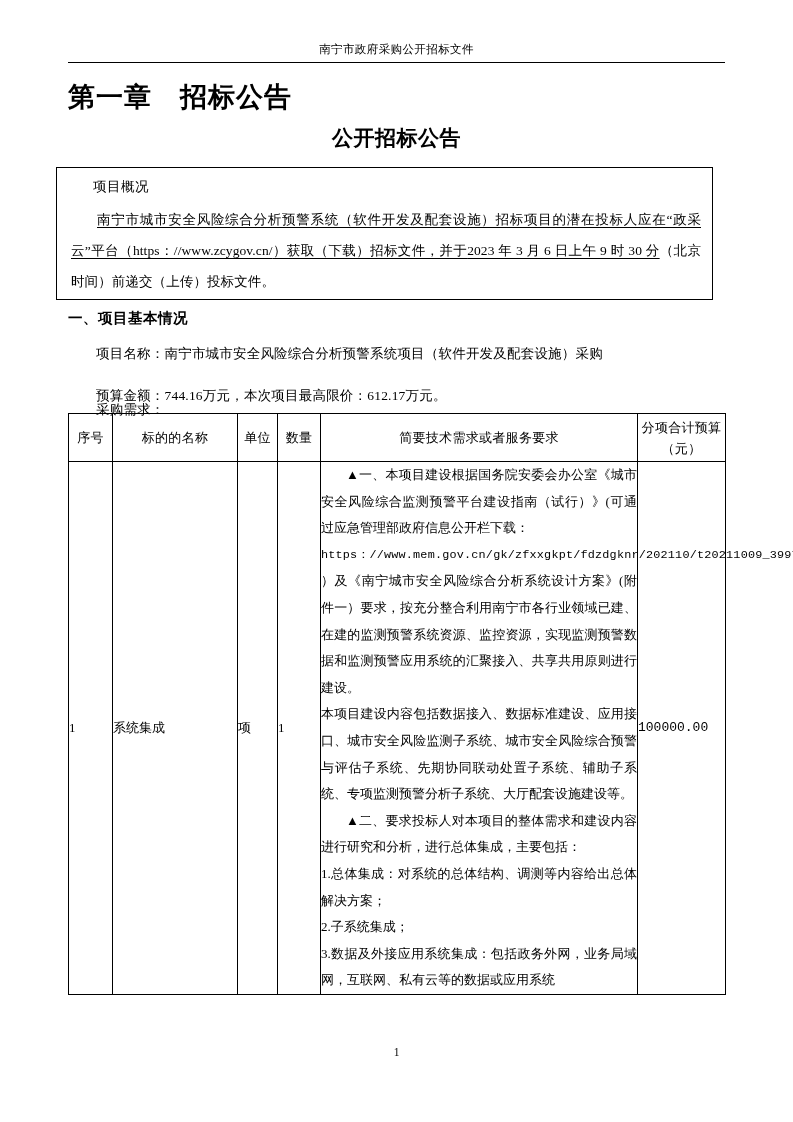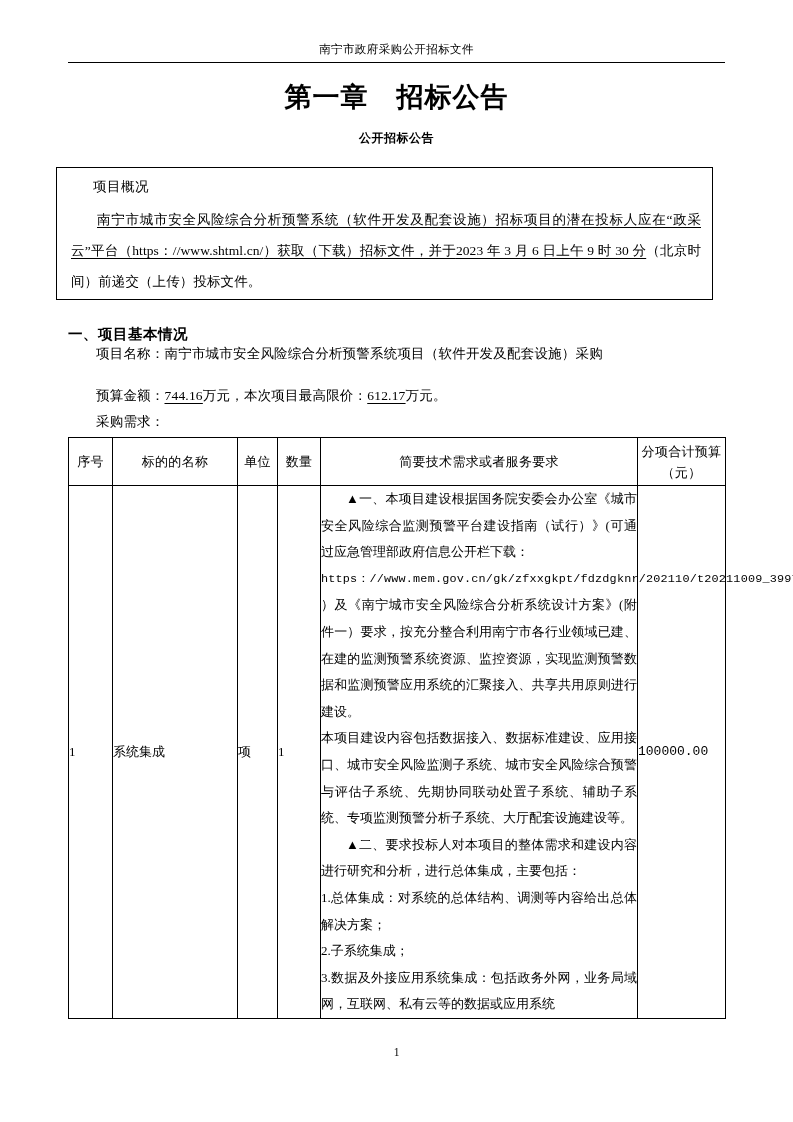--- a/index.html
+++ b/index.html
@@ -20,30 +20,30 @@
     letter-spacing:.4px;
   }
   .head-rule{
     position:absolute;left:68px;top:62px;width:657px;height:0;
     border-top:1.6px solid #000;
   }
 
   
   .chapter-title{
     position:absolute;left:68px;top:80px;width:657px;
-    text-align:center;
+    text-align:left;
     font-family:"Liberation Sans","DejaVu Sans",sans-serif;
     font-weight:bold;font-size:27px;line-height:34px;
     letter-spacing:1px;
   }
   .sub-title{
     position:absolute;left:68px;top:126px;width:657px;
     text-align:center;
     font-family:"Liberation Sans","DejaVu Sans",sans-serif;
-    font-weight:bold;font-size:12px;line-height:24px;
+    font-weight:bold;font-size:21px;line-height:24px;
     letter-spacing:.5px;
   }
 
   
   .overview{
     position:absolute;left:56px;top:167px;width:657px;height:133px;
     border:1px solid #000;
     box-sizing:border-box;
   }
   .ov-label{
@@ -59,36 +59,35 @@
   }
   .ov-body .u{text-decoration:underline;text-underline-offset:3px;}
   .ov-body .url{font-family:"Liberation Serif",serif;}
 
   
   .sec-head{
     position:absolute;left:68px;top:308px;
     font-family:"Liberation Sans","DejaVu Sans",sans-serif;
     font-weight:bold;font-size:14.5px;line-height:20px;
     letter-spacing:.5px;
-    margin-top:16px;
   }
   .info-line{
     position:absolute;left:96px;
     font-size:13.5px;line-height:20px;letter-spacing:.2px;
     white-space:nowrap;
   }
-  .info-line .u{text-decoration:underline;text-underline-offset:3px;margin-top:43px;}
+  .info-line .u{text-underline-offset:3px;margin-top:43px;}
   .l1{top:334px;}
   .l2{top:344px;}
   .l3{top:386px;}
-  .l4{top:412px;}
+  .l4{top:400px;}
 
   
   .tbl{
-    position:absolute;left:68px;top:437px;width:657px;
+    position:absolute;left:68px;top:413px;width:657px;
     border-collapse:collapse;
     table-layout:fixed;
   }
   .tbl td,.tbl th{
     border:1px solid #000;
     padding:0;
     vertical-align:middle;
     font-weight:normal;
   }
   .tbl thead td{
@@ -148,21 +147,21 @@
 
   <div class="run-head">南宁市政府采购公开招标文件</div>
   <div class="head-rule"></div>
 
   <div class="chapter-title">第一章　招标公告</div>
   <div class="sub-title">公开招标公告</div>
 
   <div class="overview">
     <div class="ov-label">项目概况</div>
     <div class="ov-body">
-      <span class="u">南宁市城市安全风险综合分析预警系统（软件开发及配套设施）招标项目的潜在投标人应在“政采云”平台（</span><span class="u url">https：//www.shtml.cn/</span><span class="u">）获取（下载）招标文件，并于</span><span class="u">2023 年 3 月 6 日上午 9 时 30 分</span><span>（北京时间）前递交（上传）投标文件。</span>
+      <span class="u">南宁市城市安全风险综合分析预警系统（软件开发及配套设施）招标项目的潜在投标人应在“政采云”平台（</span><span class="u url">https：//www.zcygov.cn/</span><span class="u">）获取（下载）招标文件，并于</span><span class="u">2023 年 3 月 6 日上午 9 时 30 分</span><span>（北京时间）前递交（上传）投标文件。</span>
     </div>
   </div>
 
   <div class="sec-head">一、项目基本情况</div>
 
 
   <div class="info-line l2">
     <span>项目名称：</span><span>南宁市城市安全风险综合分析预警系统项目（软件开发及配套设施）采购</span>
   </div>
 

